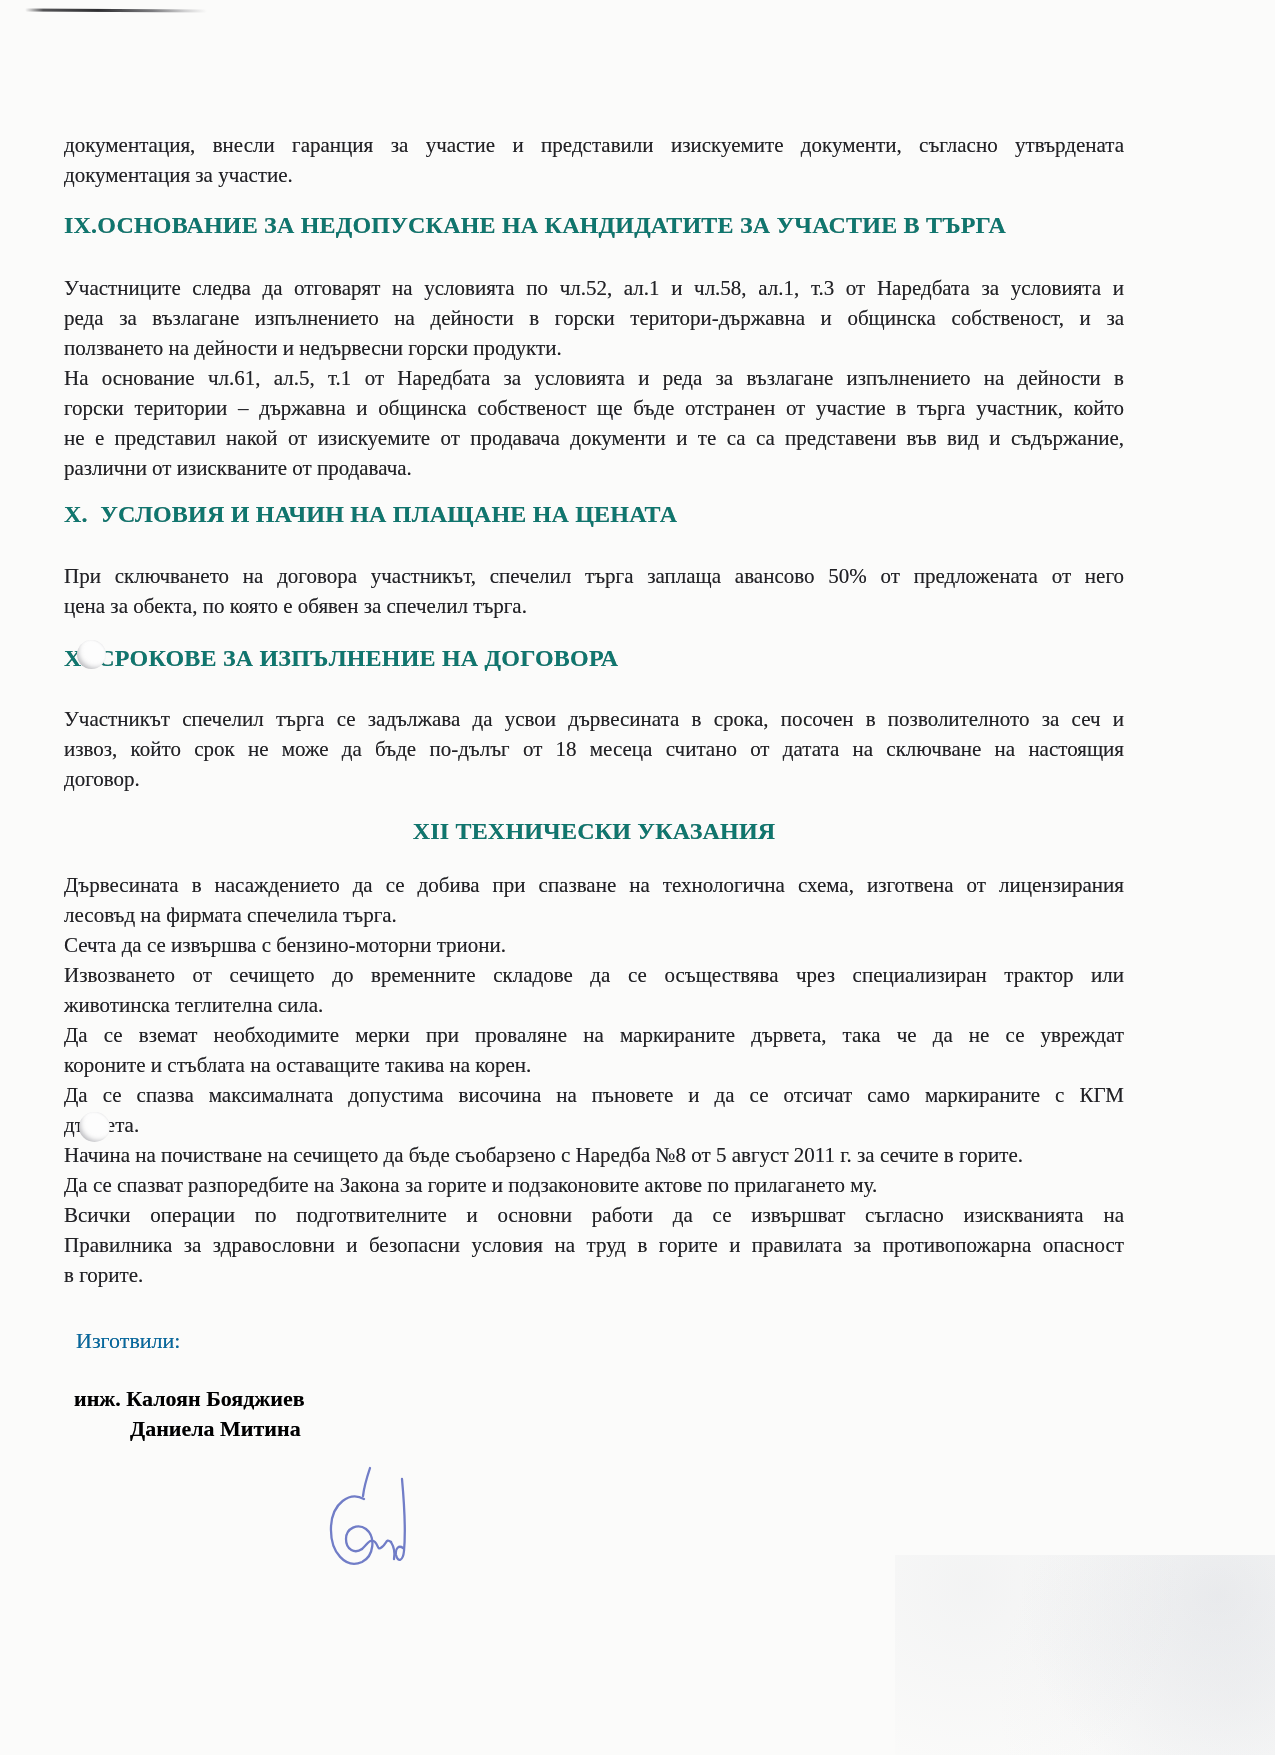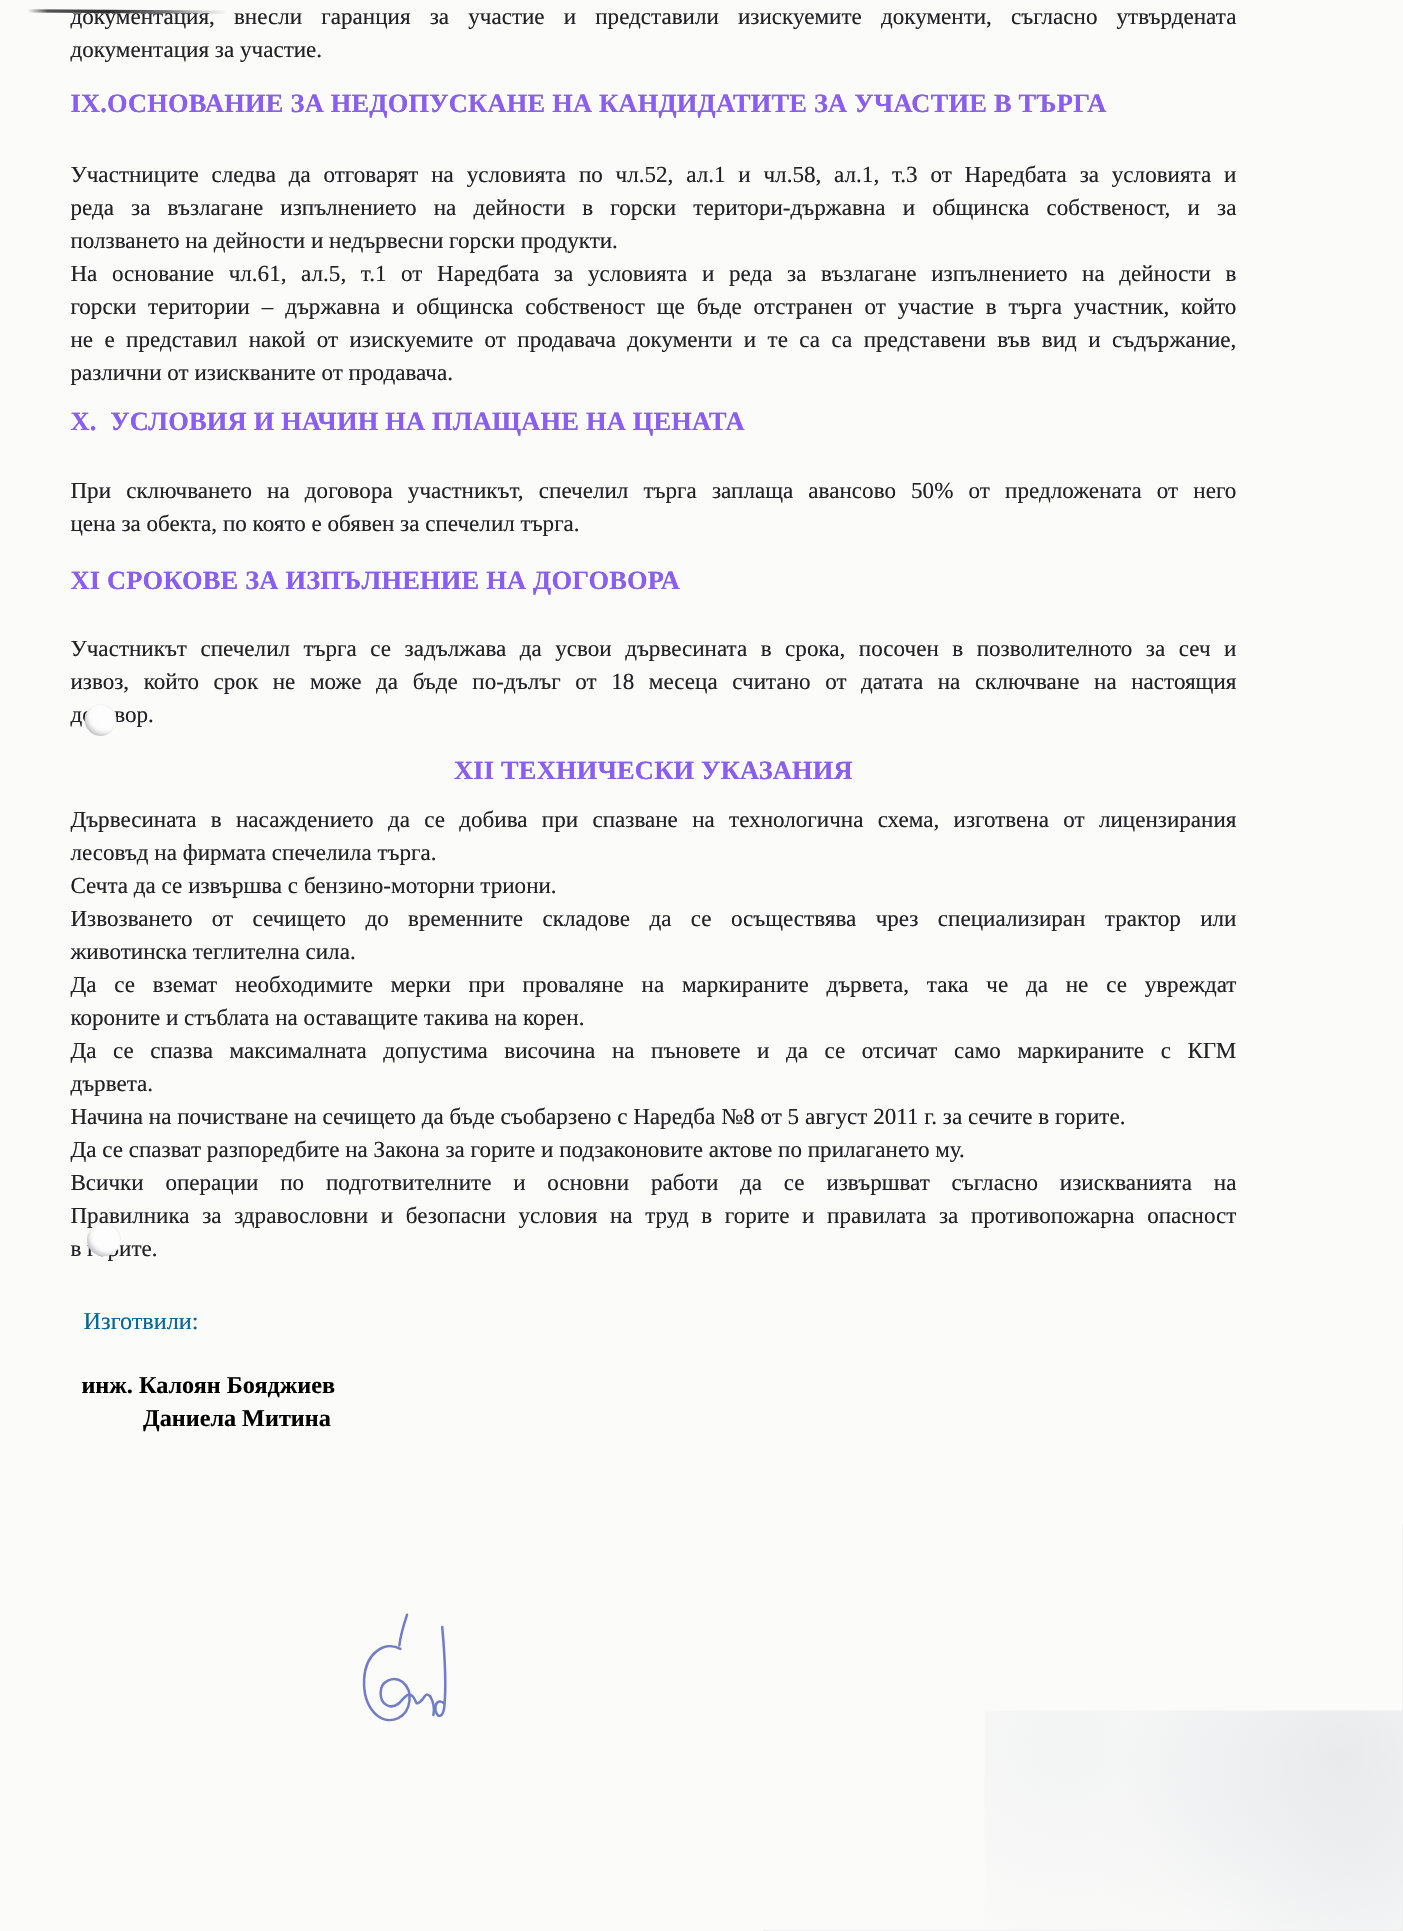--- a/index.html
+++ b/index.html
@@ -15,39 +15,39 @@
   .scanline{
     position:absolute;left:25px;top:9px;width:182px;height:3px;
     transform:rotate(0.4deg);
     background:linear-gradient(90deg,
       rgba(70,70,72,0) 0%, rgba(55,55,58,.85) 10%,
       rgba(35,35,38,.95) 40%, rgba(70,70,75,.7) 70%,
       rgba(130,130,135,.35) 88%, rgba(150,150,155,0) 100%);
     border-radius:2px;
   }
   .doc{
-    position:absolute;left:64px;top:0;width:1060px;
+    position:absolute;left:64px;top:0;width:1060px;padding-top:130px;
     font-size:21px;line-height:30px;
     text-shadow:0 0 .5px rgba(40,40,44,.5);
   }
   .para{margin:0;}
   .line{height:30px;text-align:justify;white-space:normal;overflow:visible;}
   .line.fill{text-align-last:justify;}
   .heading{
     font-size:24px;line-height:30px;font-weight:bold;margin:0;
-    color:#8b5cf6;letter-spacing:.2px;
+    color:#0f766e;letter-spacing:.2px;
   }
   #h-ix{margin-top:20px;}
   #p-ix-0{margin-top:33px;}
   #h-x{margin-top:16px;}
   #p-x-0{margin-top:32px;}
   #h-xi{margin-top:22px;}
   #p-xi-0{margin-top:31px;}
   #h-xii{margin-top:22px;text-align:center;}
-  #p-xii-0{margin-top:14px;font-family:Liberation Serif, serif;}
+  #p-xii-0{margin-top:24px;font-family:Liberation Serif, serif;}
   .prep-label{
     margin-top:36px;margin-left:12px;
     font-weight:normal;font-size:22px;line-height:30px;color:#0369a1;
   }
   .name{font-weight:bold;font-size:22px;line-height:30px;color:#000000;}
   .name-1{margin-top:28px;margin-left:10px;}
   .name-2{margin-left:66px;}
   
   .blob{
     position:absolute;border-radius:50%;background:#fdfdfd;

